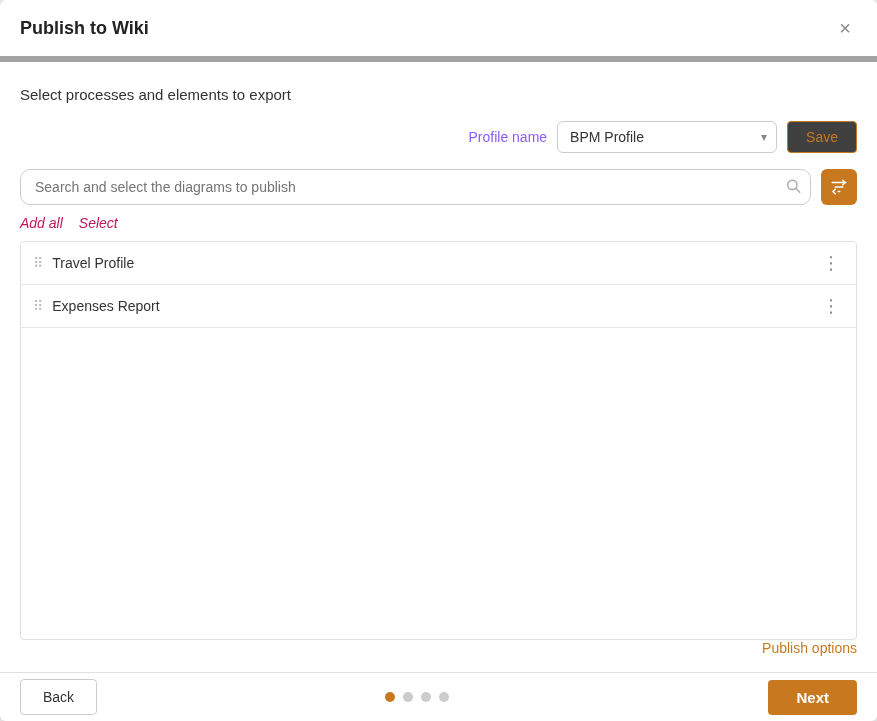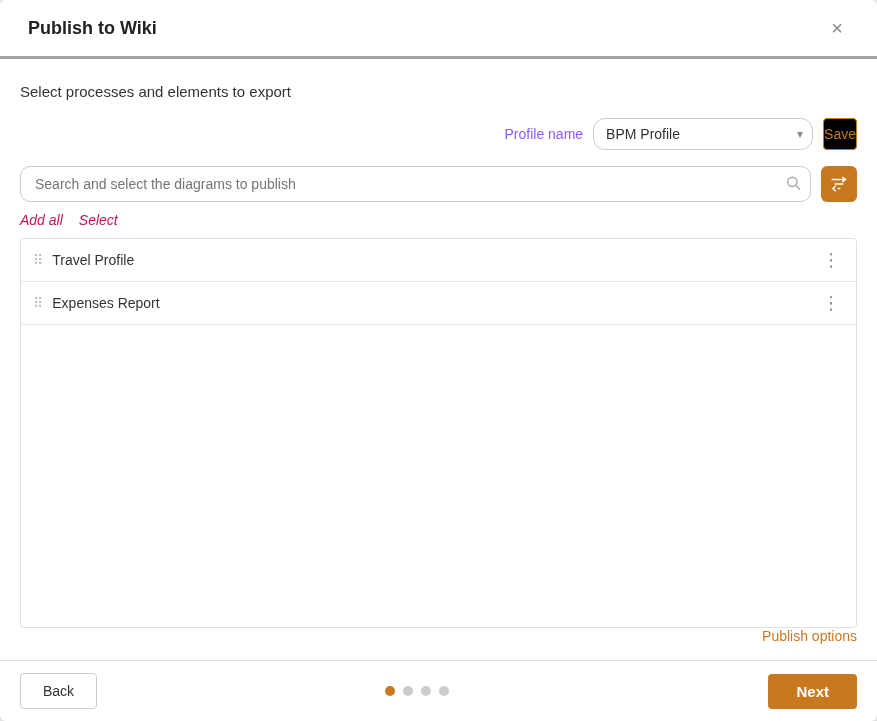--- a/index.html
+++ b/index.html
@@ -19,22 +19,22 @@
       border-radius: 6px;
       box-shadow: 0 4px 24px rgba(0,0,0,0.18);
       display: flex;
       flex-direction: column;
       overflow: hidden;
     }
     .dialog-header {
       display: flex;
       align-items: center;
       justify-content: space-between;
-      padding: 16px 28px;
-      border-bottom: 3px solid #a3a3a3;
+      padding: 16px 20px;
+      border-bottom: 6px solid #a3a3a3;
     }
     .dialog-title {
       font-size: 18px;
       font-weight: 600;
       color: #222;
     }
     .close-btn {
       background: none;
       border: none;
       cursor: pointer;
@@ -66,41 +66,41 @@
       color: #8b5cf6;
     }
     .profile-select-wrapper {
       position: relative;
       width: 220px;
     }
     .profile-select {
       width: 100%;
       padding: 7px 32px 7px 12px;
       border: 1px solid #ccc;
-      border-radius: 12px;
+      border-radius: 6px;
       font-size: 14px;
       background: #fff;
       appearance: none;
       cursor: pointer;
       color: #333;
     }
     .profile-select-arrow {
       position: absolute;
       right: 10px;
       top: 50%;
       transform: translateY(-50%);
       pointer-events: none;
       color: #888;
       font-size: 12px;
     }
     .save-btn {
-      padding: 7px 0;
+      padding: 7px 18px;
       border: 1.5px solid #c87920;
       border-radius: 4px;
-      background: #000000;
+      background: #404040;
       color: #c87920;
       font-size: 14px;
       font-weight: 500;
       cursor: pointer;
     }
     .search-row {
       display: flex;
       align-items: center;
       gap: 10px;
       margin-bottom: 10px;
@@ -198,21 +198,21 @@
     .publish-options-link {
       color: #c87920;
       font-size: 14px;
       cursor: pointer;
       text-decoration: none;
       border: none;
       background: none;
     }
     .dialog-footer {
       border-top: 1px solid #e0e0e0;
-      padding: 12px 20px;
+      padding: 6px 20px;
       display: flex;
       align-items: center;
       justify-content: space-between;
     }
     .back-btn {
       padding: 9px 22px;
       border: 1.5px solid #ccc;
       border-radius: 4px;
       background: #fff;
       color: #333;

